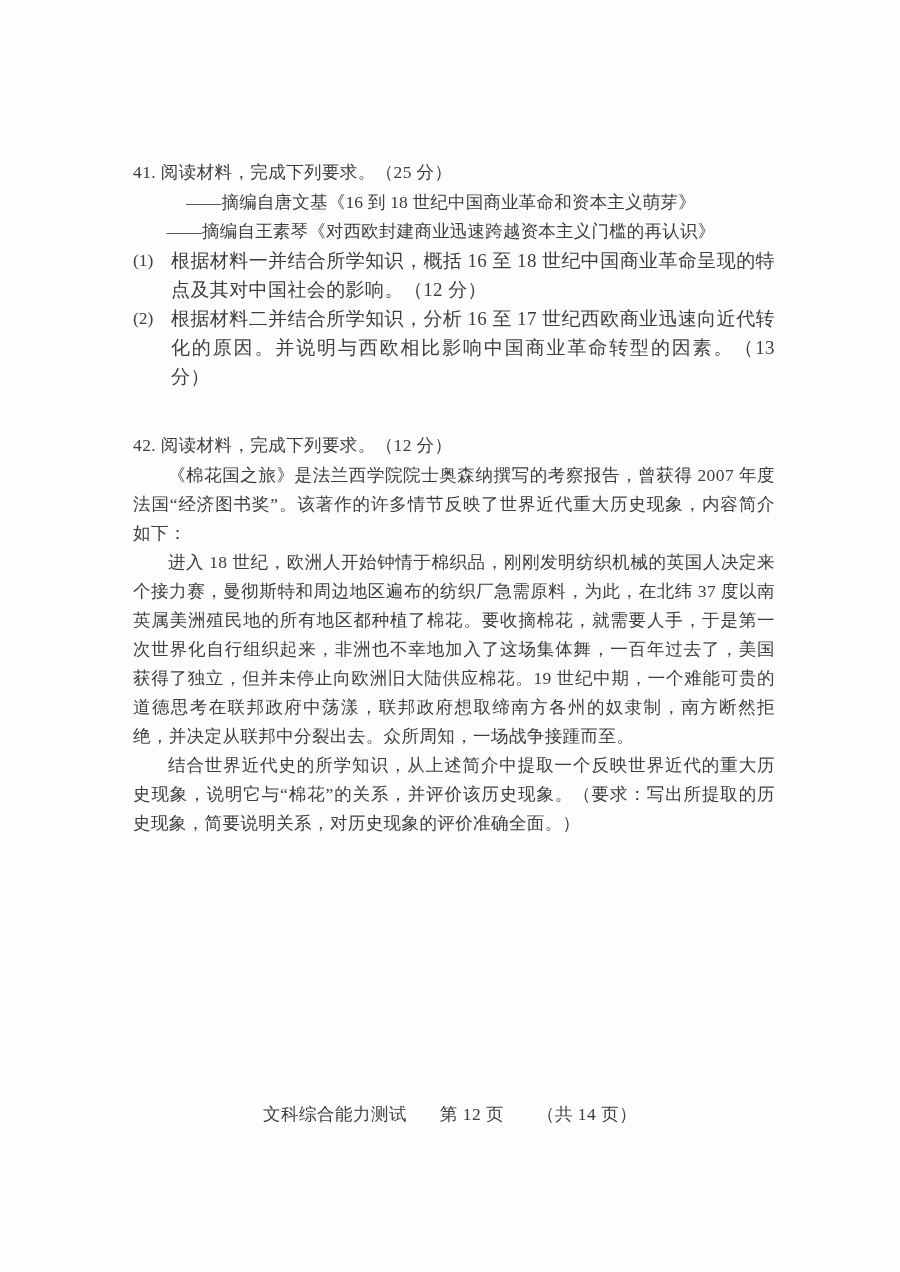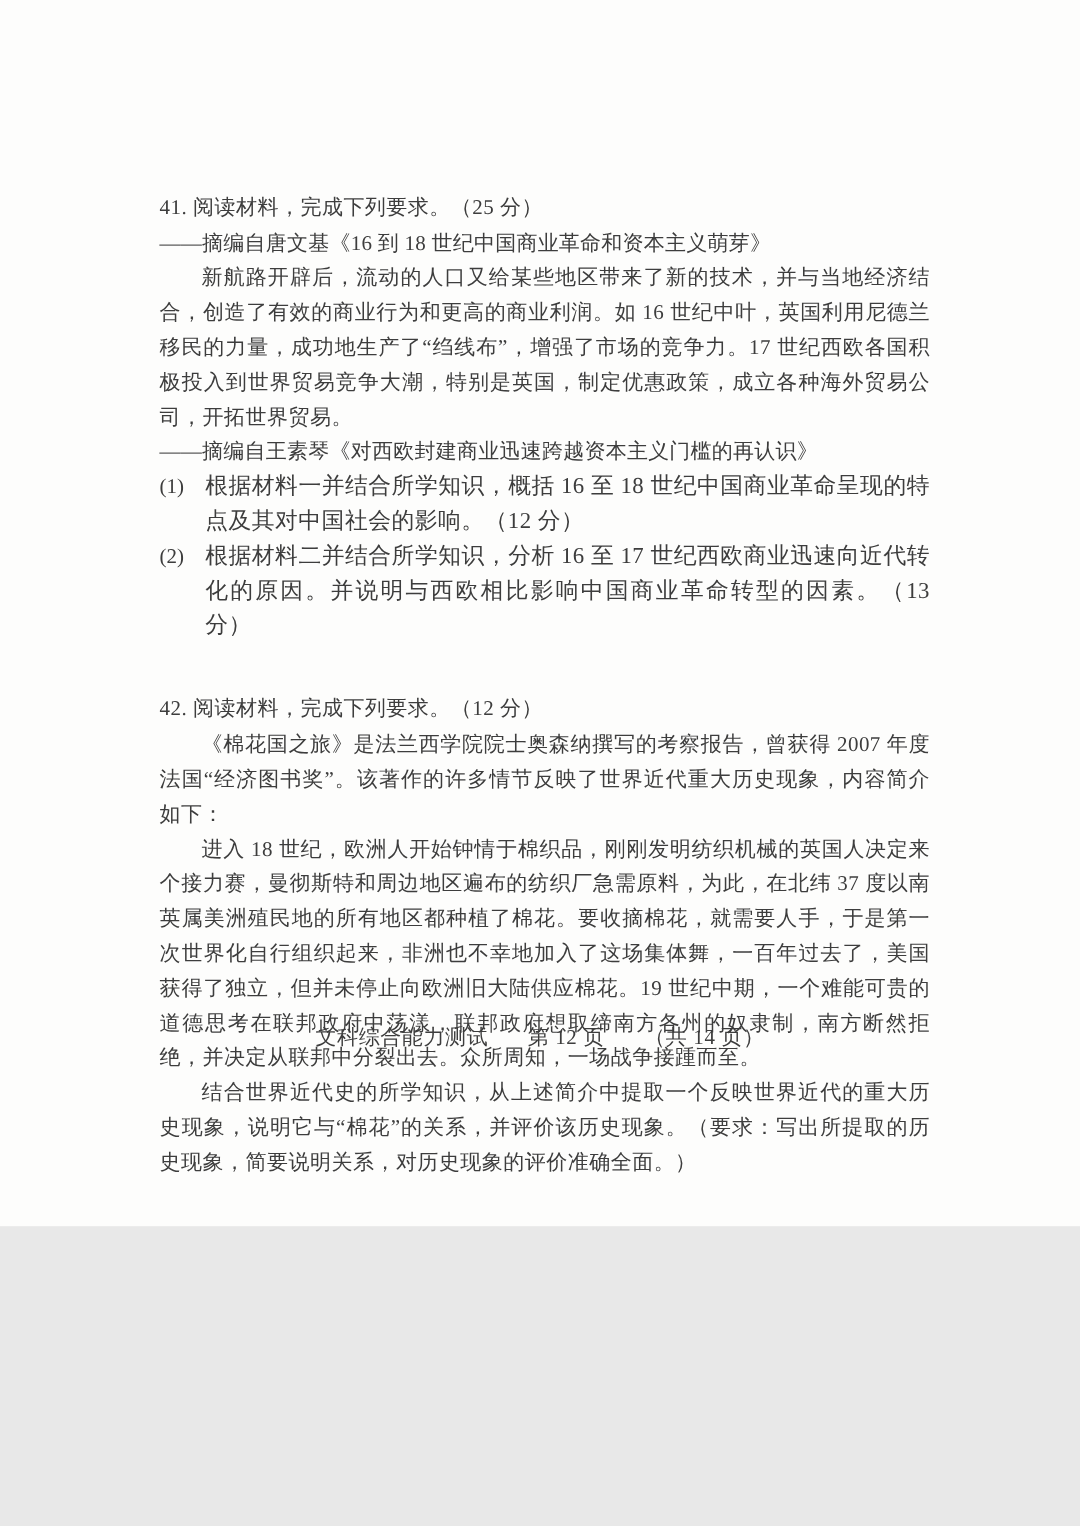--- a/index.html
+++ b/index.html
@@ -1,33 +1,33 @@
 <!DOCTYPE html>
 <html><head>
 <meta charset="utf-8">
 <style>
   html, body { margin: 0; padding: 0; background: #e8e8e8; }
   .page {
     position: relative;
     width: 900px;
-    height: 1022px;
+    height: 1272px;
     margin: 0 auto;
     background: #fdfdfc;
     color: #3d3d3d;
     font-family: "Liberation Serif", "DejaVu Serif", serif;
     box-sizing: border-box;
     padding: 158px 125px 0 133px;
     overflow: hidden;
   }
   .page * { box-sizing: border-box; }
   p { margin: 0; font-size: 17.5px; line-height: 29px; text-align: justify; letter-spacing: 0.4px; }
   .q-heading { text-align: left; margin-bottom: 1px; }
   .indent { text-indent: 2em; }
   .mat-label { font-weight: bold; margin-right: 16px; letter-spacing: 2px; }
-  .citation { text-align: left; padding-right: 26px; letter-spacing: 0.2px; }
+  .citation { text-align: center; padding-right: 26px; letter-spacing: 0.2px; }
   .qitem { display: flex; margin: 0; }
   .qitem .qnum { flex: 0 0 38px; font-size: 17.5px; line-height: 29px; }
   .qitem .qtext { flex: 1; font-size: 19px; line-height: 29px; text-align: justify; letter-spacing: 0.4px; }
   .section-42 { margin-top: 40px; }
   .footer {
     position: absolute;
     left: 0; right: 0;
     bottom: 146px;
     text-align: center;
     font-size: 17.5px;
@@ -41,21 +41,20 @@
 
 <div class="page">
 
   <section>
     <p class="q-heading">41. 阅读材料，完成下列要求。（25 分）</p>
 
 
     <p class="citation">——摘编自唐文基《16 到 18 世纪中国商业革命和资本主义萌芽》</p>
 
 
-    <p class="indent">新航路开辟后，流动的人口又给某些地区带来了新的技术，并与当地经济结合，创造了有效的商业行为和更高的商业利润。如 16 世纪中叶，英国利用尼德兰移民的力量，成功地生产了“绉线布”，增强了市场的竞争力。17 世纪西欧各国积极投入到世界贸易竞争大潮，特别是英国，制定优惠政策，成立各种海外贸易公司，开拓世界贸易。</p>
 
     <p class="citation">——摘编自王素琴《对西欧封建商业迅速跨越资本主义门槛的再认识》</p>
 
     <div class="qitem">
       <span class="qnum">(1)</span>
       <span class="qtext">根据材料一并结合所学知识，概括 16 至 18 世纪中国商业革命呈现的特点及其对中国社会的影响。（12 分）</span>
     </div>
     <div class="qitem">
       <span class="qnum">(2)</span>
       <span class="qtext">根据材料二并结合所学知识，分析 16 至 17 世纪西欧商业迅速向近代转化的原因。并说明与西欧相比影响中国商业革命转型的因素。（13 分）</span>

